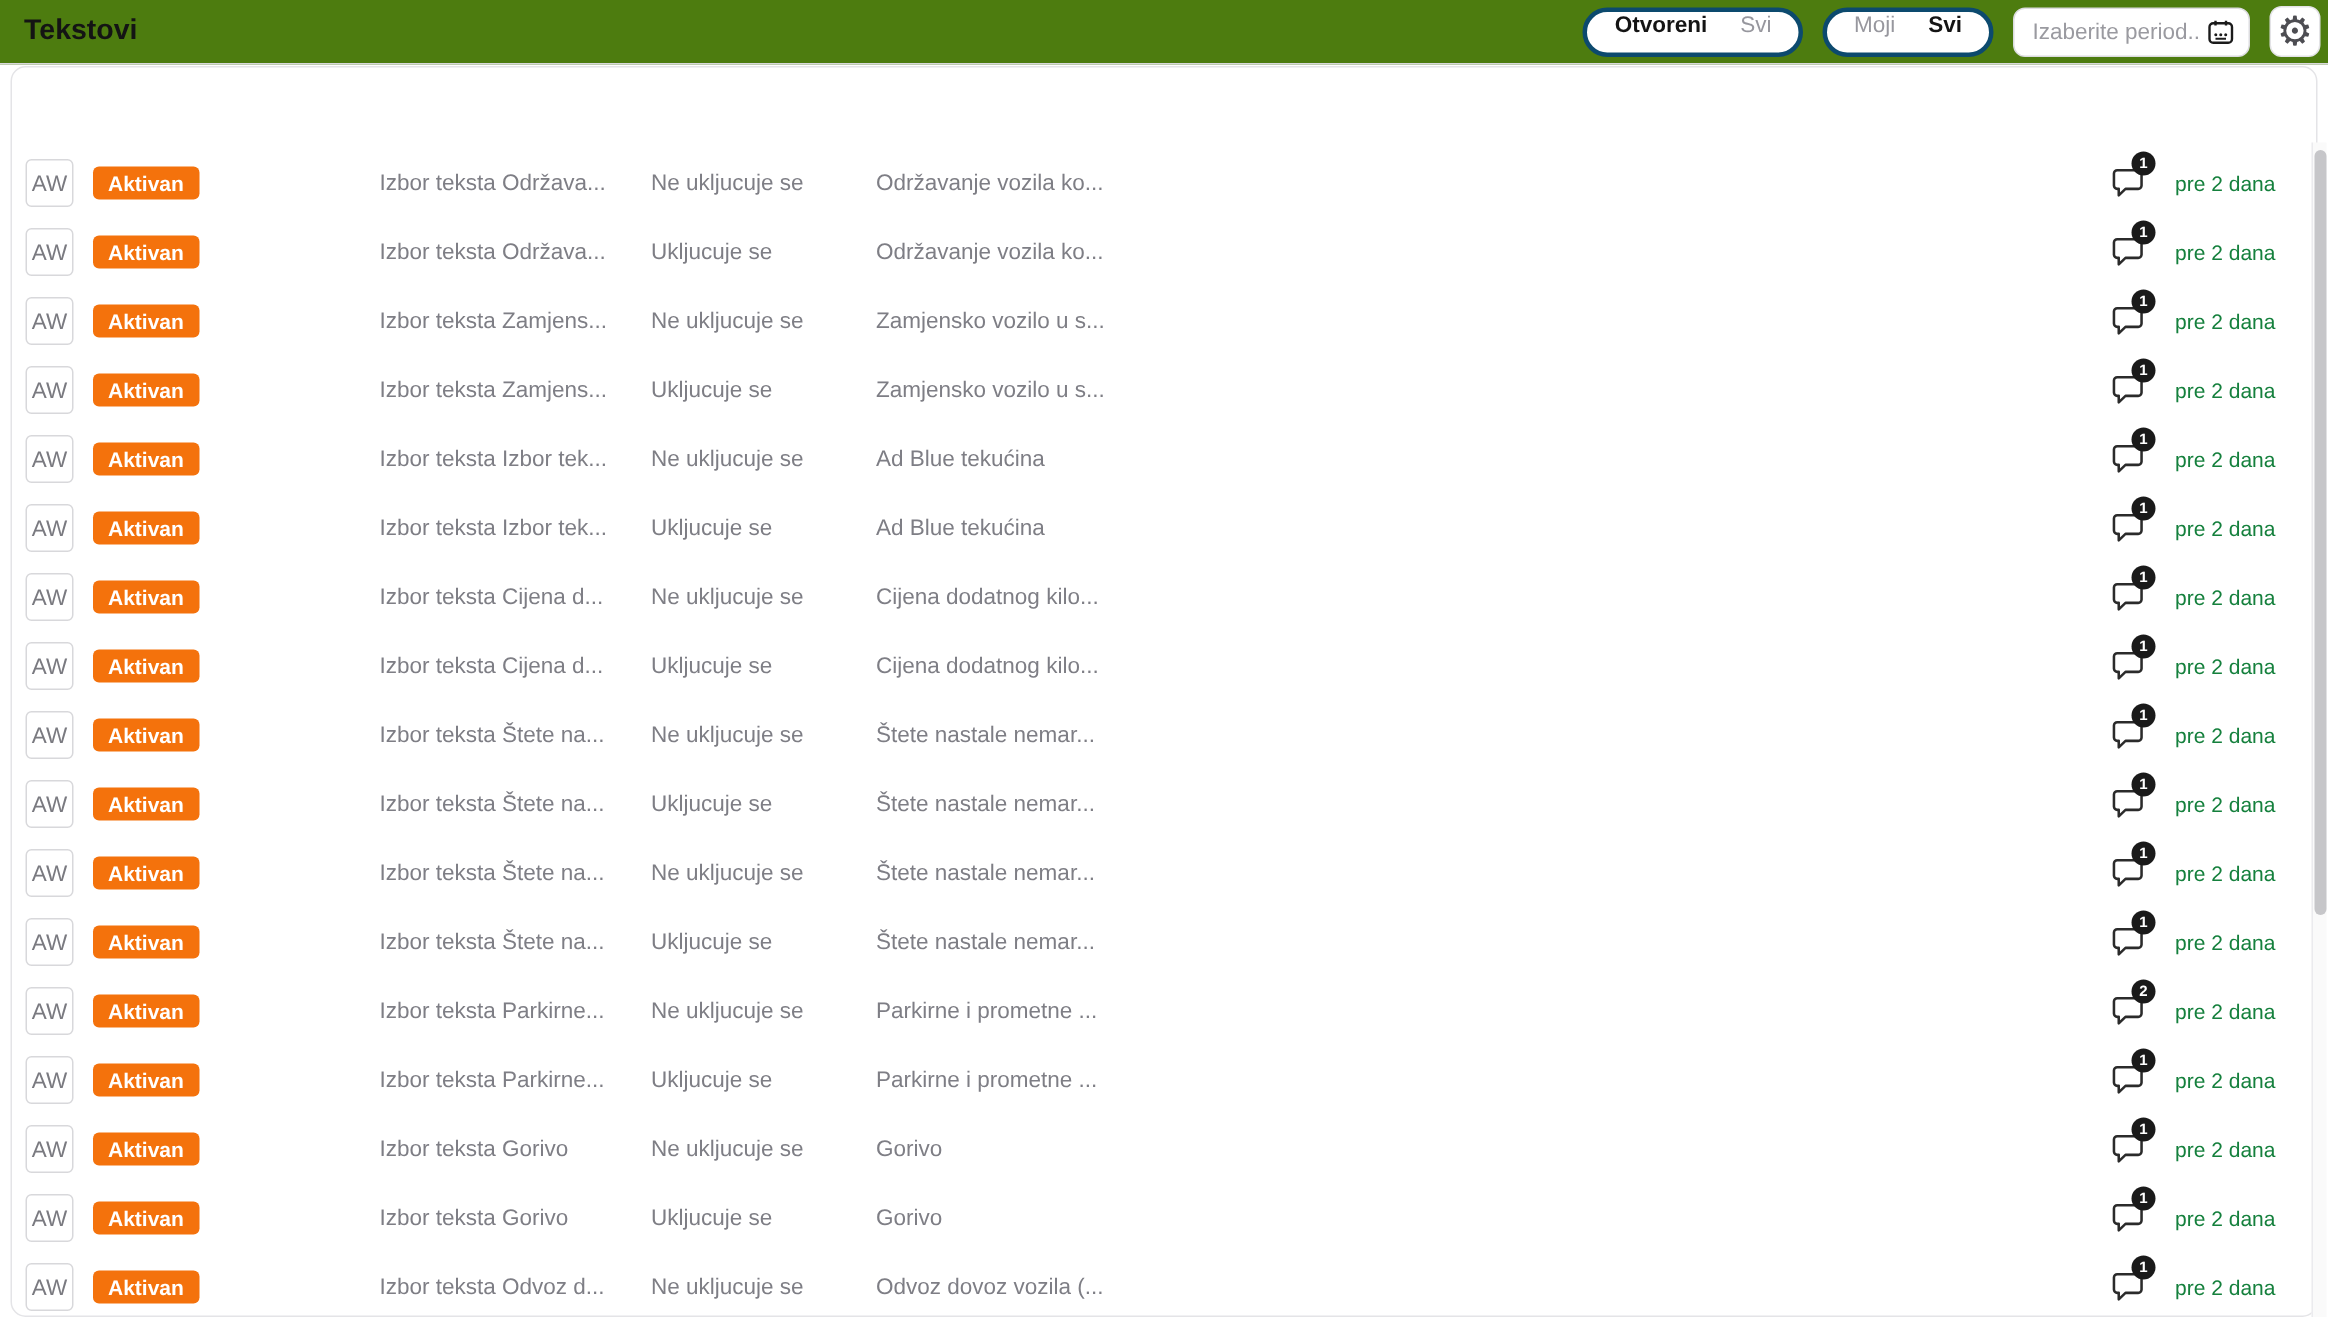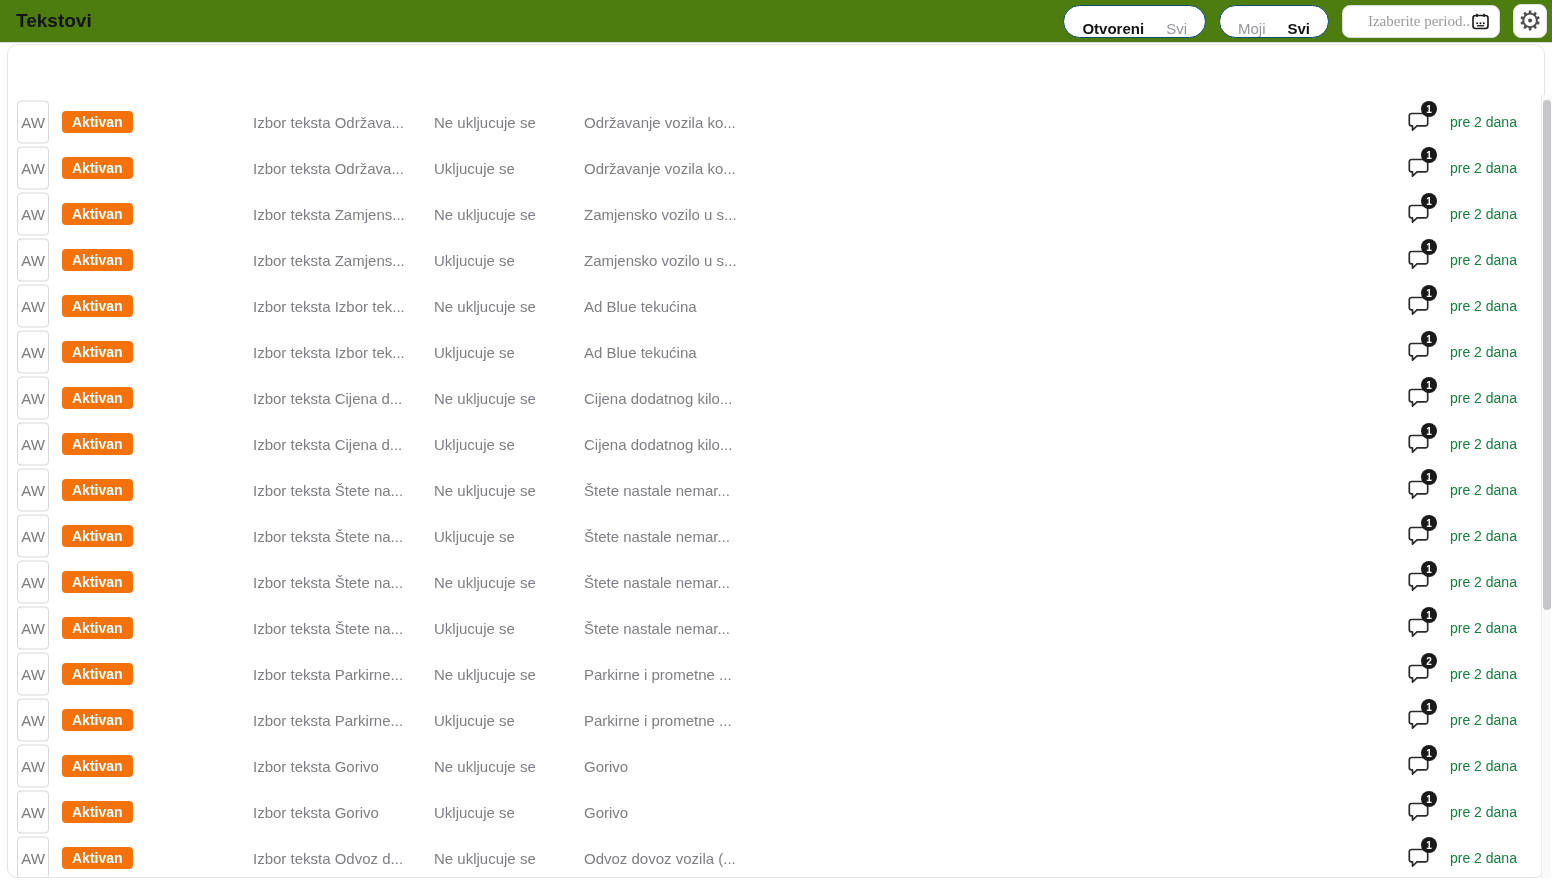--- a/index.html
+++ b/index.html
@@ -5,50 +5,50 @@
   * { margin:0; padding:0; box-sizing:border-box; }
   html,body { width:1552px; height:882px; overflow:hidden; background:#ffffff;
     font-family:"Liberation Sans", sans-serif; }
 
   
   .topbar { position:absolute; left:0; top:0; width:1552px; height:43px;
     background:#4d7c0f; border-bottom:1px solid #d9d9dc;
     display:flex; align-items:center; }
   .page-title { font-size:19px; font-weight:bold; color:#141414; margin-left:16px; }
   .topbar-spacer { flex:1; }
-  .pill { height:33px; background:#ffffff; border:1px solid #0c4a6e; border-radius:17px;
-    display:flex; align-items:flex-end; padding:0 18px; gap:22px; margin-right:13px;
+  .pill { height:33px; background:#ffffff; border:3px solid #0c4a6e; border-radius:17px;
+    display:flex; align-items:flex-start; padding:0 18px; gap:22px; margin-right:13px;
     cursor:pointer; }
   .pill .opt { font-size:15px; color:#97979e; }
   .pill .opt.sel { font-weight:bold; color:#141414; }
   .period-box { height:33px; width:158px; background:#ffffff; border:1px solid #dcdcdf;
     border-radius:8px; display:flex; align-items:center; padding:0 8px 0 12px; margin-right:13px; }
   .period-box input { border:none; outline:none; flex:1; min-width:0; font-size:15px;
-    color:#3a3a3a; font-family:Liberation Serif, serif; background:transparent;text-align:right; }
+    color:#3a3a3a; font-family:Liberation Sans, sans-serif; background:transparent; }
   .period-box input::placeholder { color:#9a9aa0; }
   .gear-btn { height:34px; width:34px; background:#ffffff; border:1px solid #e3e3e6;
     border-radius:8px; display:flex; align-items:center; justify-content:center;
     margin-right:5px; cursor:pointer; }
   .gear-glyph { font-size:27px; line-height:1; color:#4d4d52; }
 
   
   .card { position:absolute; left:7px; top:44px; width:1538px; height:834px;
     background:#ffffff; border:1px solid #e4e4e7; border-radius:10px; overflow:hidden; }
   .thead { position:absolute; left:0; top:0; width:100%; height:49px;
     border-bottom:1px solid #ececee; }
   .th { position:absolute; top:0; height:49px; line-height:49px; font-size:15px;
     color:#2d6dd2; white-space:nowrap; cursor:pointer; }
   .th.bold { font-weight:bold; }
   .sort-arrow { font-size:10px; color:#2d6dd2; vertical-align:2px; margin-left:3px; }
 
   .tbody { position:absolute; left:0; top:54px; width:100%; }
   .trow { position:relative; height:46px; }
   .cell { position:absolute; top:50%; transform:translateY(-50%); white-space:nowrap;
     font-size:15px; color:#7e7e85; }
-  .odg-box { left:9px; width:32px; height:43px; border:1px solid #d8d8db; border-radius:4px;
+  .odg-box { left:9px; width:32px; height:32px; border:1px solid #d8d8db; border-radius:4px;
     background:#fff; color:#7a7a80; display:flex; align-items:center; justify-content:center;
     font-size:15px; }
   .status-badge { left:54px; background:#f4720c; color:#ffffff; font-size:14px; font-weight:600;
     border-radius:4px; padding:3px 10px; }
   .c-tip { left:245px; }
   .c-uklj { left:426px; }
   .c-naslov { left:576px; }
   .c-tekst { left:869px; }
   .c-fu { left:1397px; width:30px; height:30px; }
   .c-datum { left:1442px; color:#15803d; font-size:14px; }

